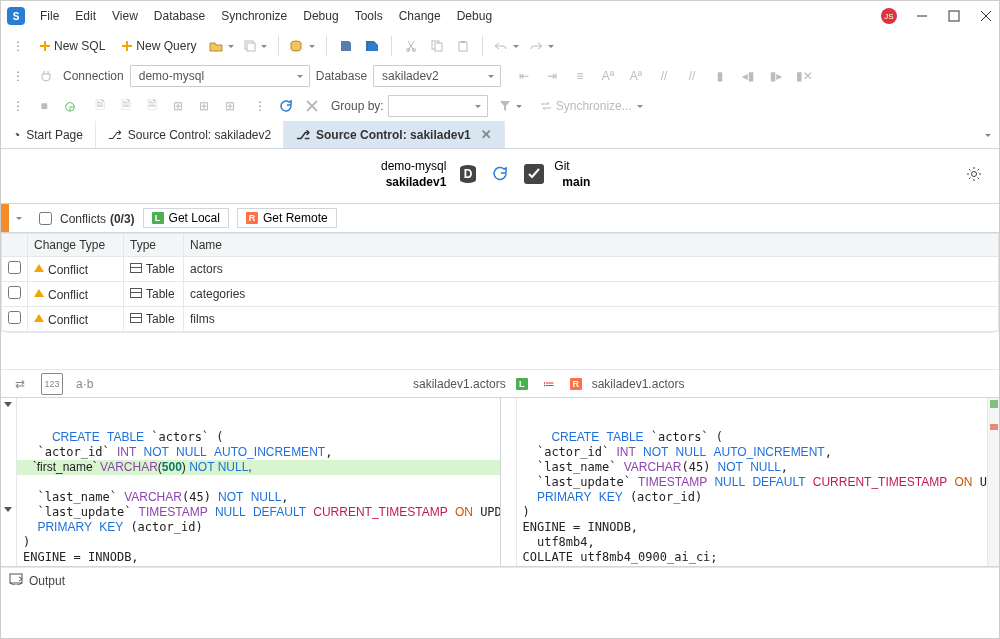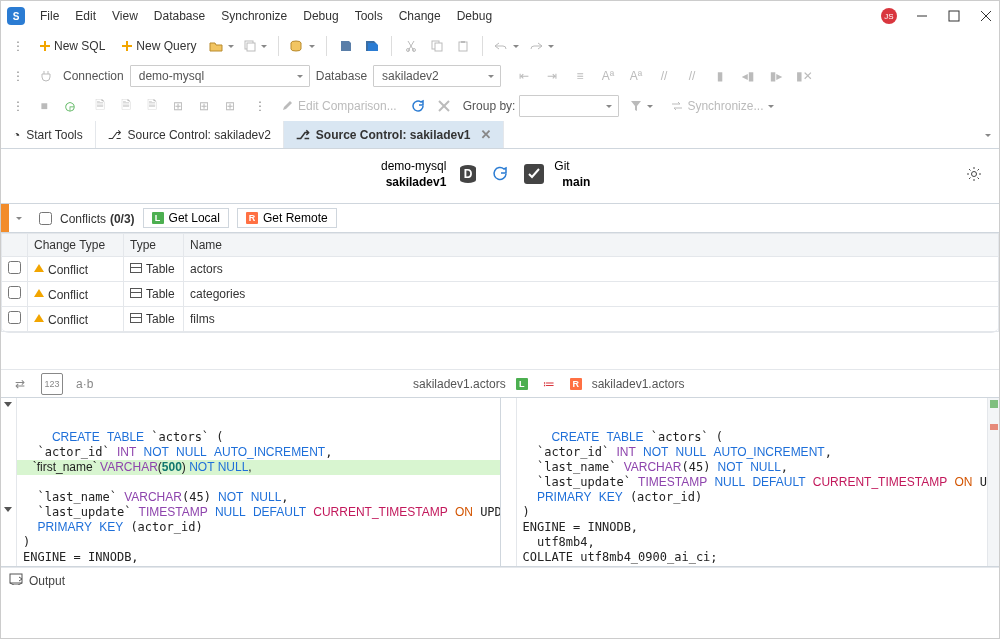--- a/index.html
+++ b/index.html
@@ -233,26 +233,20 @@
   <div class="tbtn" style="color:#4caf50">◶</div>
   <div class="sep"></div>
   <div class="tbtn disabled">🗎</div>
   <div class="tbtn disabled">🗎</div>
   <div class="tbtn disabled">🗎</div>
   <div class="tbtn disabled">⊞</div>
   <div class="tbtn disabled">⊞</div>
   <div class="tbtn disabled">⊞</div>
   <div class="sep"></div>
   <div class="tbtn">⋮</div>
-  <div class="tbtn txt disabled">
-    <svg width="14" height="12">
-        <path d="M2 10l1-3 6-6 2 2-6 6z" fill="#bbb"></path>
-      </svg>
-    <span>Edit Comparison...</span>
-  </div>
   <div class="tbtn">
       <svg width="14" height="14">
         <path d="M12 7a5 5 0 11-2-4l2-1v4h-4" fill="none" stroke="#2b7cd3" stroke-width="1.5"></path>
       </svg>
     </div>
   <div class="tbtn disabled">
       <svg width="12" height="12">
         <line x1="1" y1="1" x2="11" y2="11" stroke="#bbb" stroke-width="2"></line>
         <line x1="11" y1="1" x2="1" y2="11" stroke="#bbb" stroke-width="2"></line>
       </svg>
@@ -276,21 +270,21 @@
         <path d="M2 4h8l-2-2M12 8H4l2 2" fill="none" stroke="#bbb"></path>
       </svg>
     <span>Synchronize...</span>
       <span class="dd-arrow"></span>
   </div>
 </div>
 
 <div class="tabstrip">
   <div class="tab">
     <span>◔</span>
-    <span>Start Tools</span>
+    <span>Start Page</span>
   </div>
   <div class="tab">
     <span>⎇</span>
     <span>Source Control: sakiladev2</span>
   </div>
   <div class="tab active">
     <span>⎇</span>
     <span>Source Control: sakiladev1</span>
     <span class="close">✕</span>
   </div>

